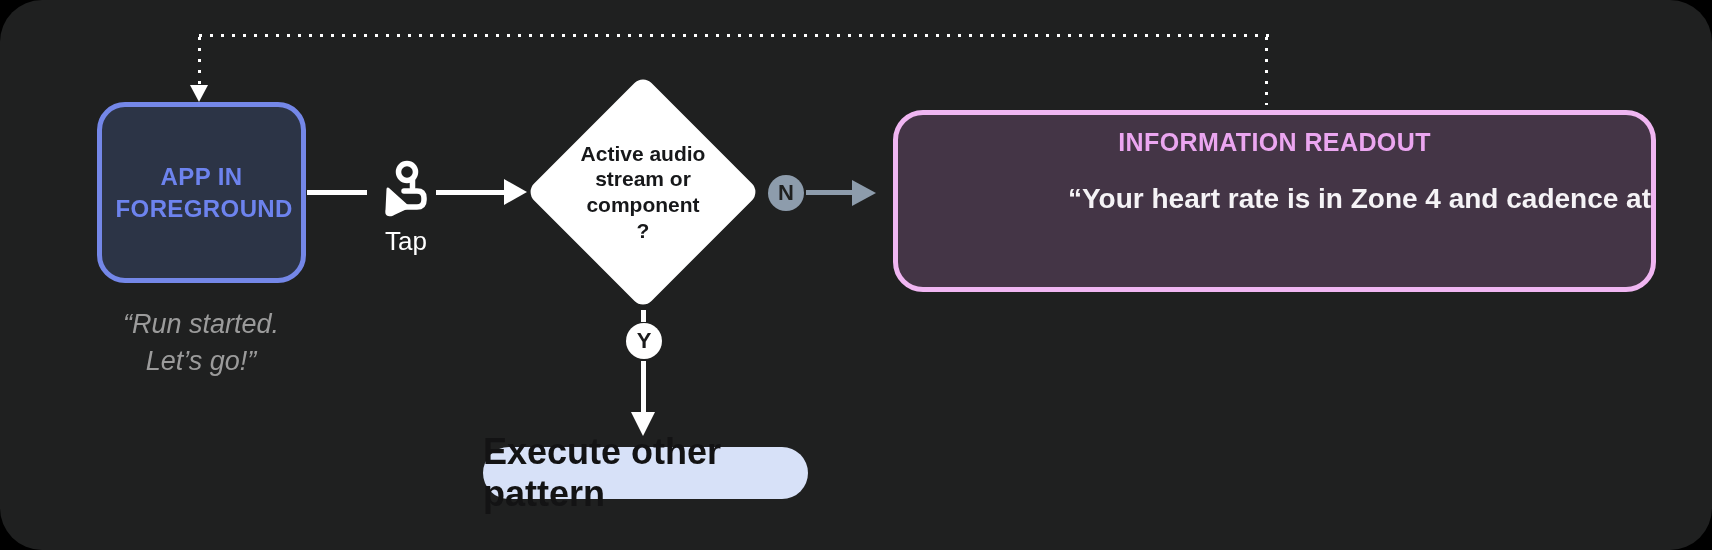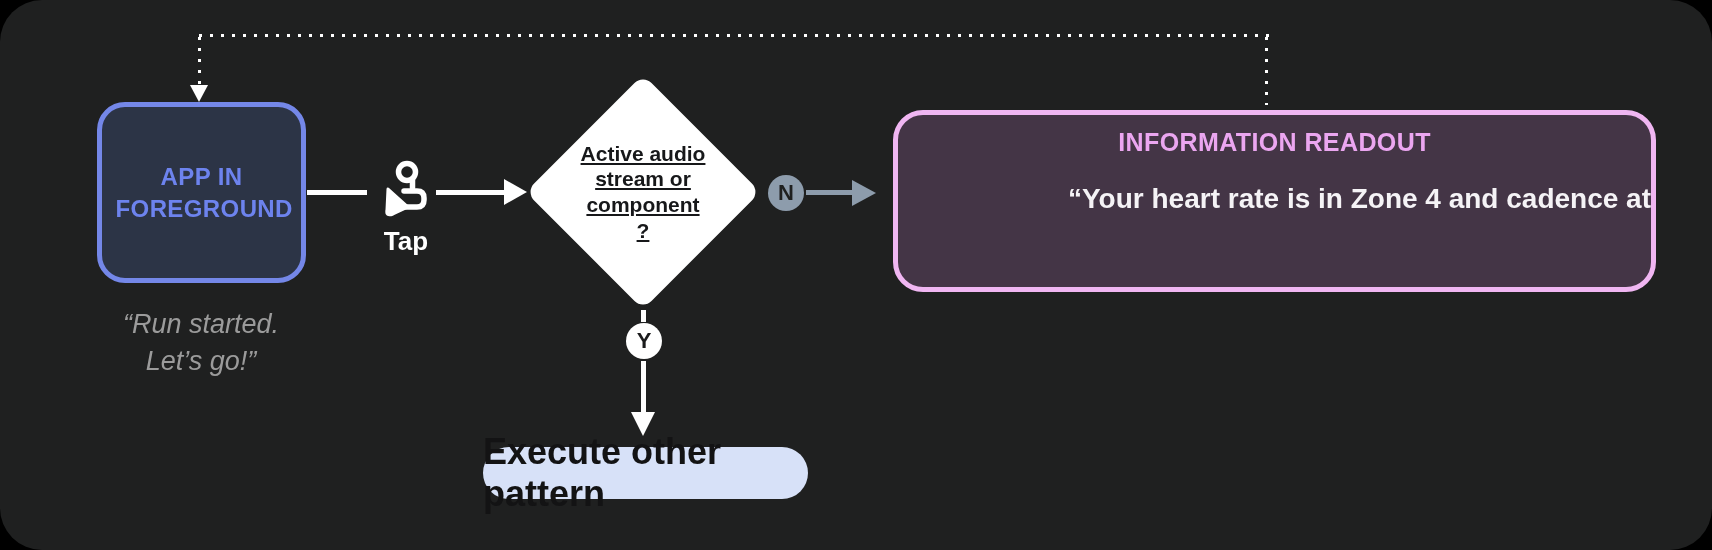--- a/index.html
+++ b/index.html
@@ -59,35 +59,35 @@
     color: var(--quote-gray, #9b9b9b);
     font-size: 27px; line-height: 1.38; font-weight: 400;
   }
   .quote span { display: block; }
 
   .shaft-h { height: 5px; background: #fff; }
   .shaft-v { width: 5px; background: #fff; }
 
   .tap-label {
     left: 370px; top: 226px; width: 72px; text-align: center;
-    color: #fff; font-size: 26px; font-weight: 700;
+    color: #fff; font-size: 26px; font-weight: 400;
   }
 
   .diamond {
     left: 560px; top: 109px; width: 166px; height: 166px;
     background: var(--diamond-bg, #fff);
     border-radius: 12px;
     transform: rotate(45deg);
   }
   .diamond-label {
     left: 580px; top: 122px; width: 126px; height: 140px;
     display: flex; align-items: center; justify-content: center;
     text-align: center;
     color: var(--diamond-text, #17181a);
-    font-size: 21px; font-weight: 700; line-height: 1.22; text-decoration: underline;
+    font-size: 21px; font-weight: 700; line-height: 1.22;
   }
 
   .badge {
     width: 36px; height: 36px; border-radius: 50%;
     display: flex; align-items: center; justify-content: center;
     font-size: 22px; font-weight: 800;
   }
   .badge-yes { left: 626px; top: 323px; background: #fff; color: #1a1b1c; }
   .badge-no  { left: 768px; top: 175px; background: var(--no-gray, #8d9cac); color: var(--card-bg, #1f2020); }
 

